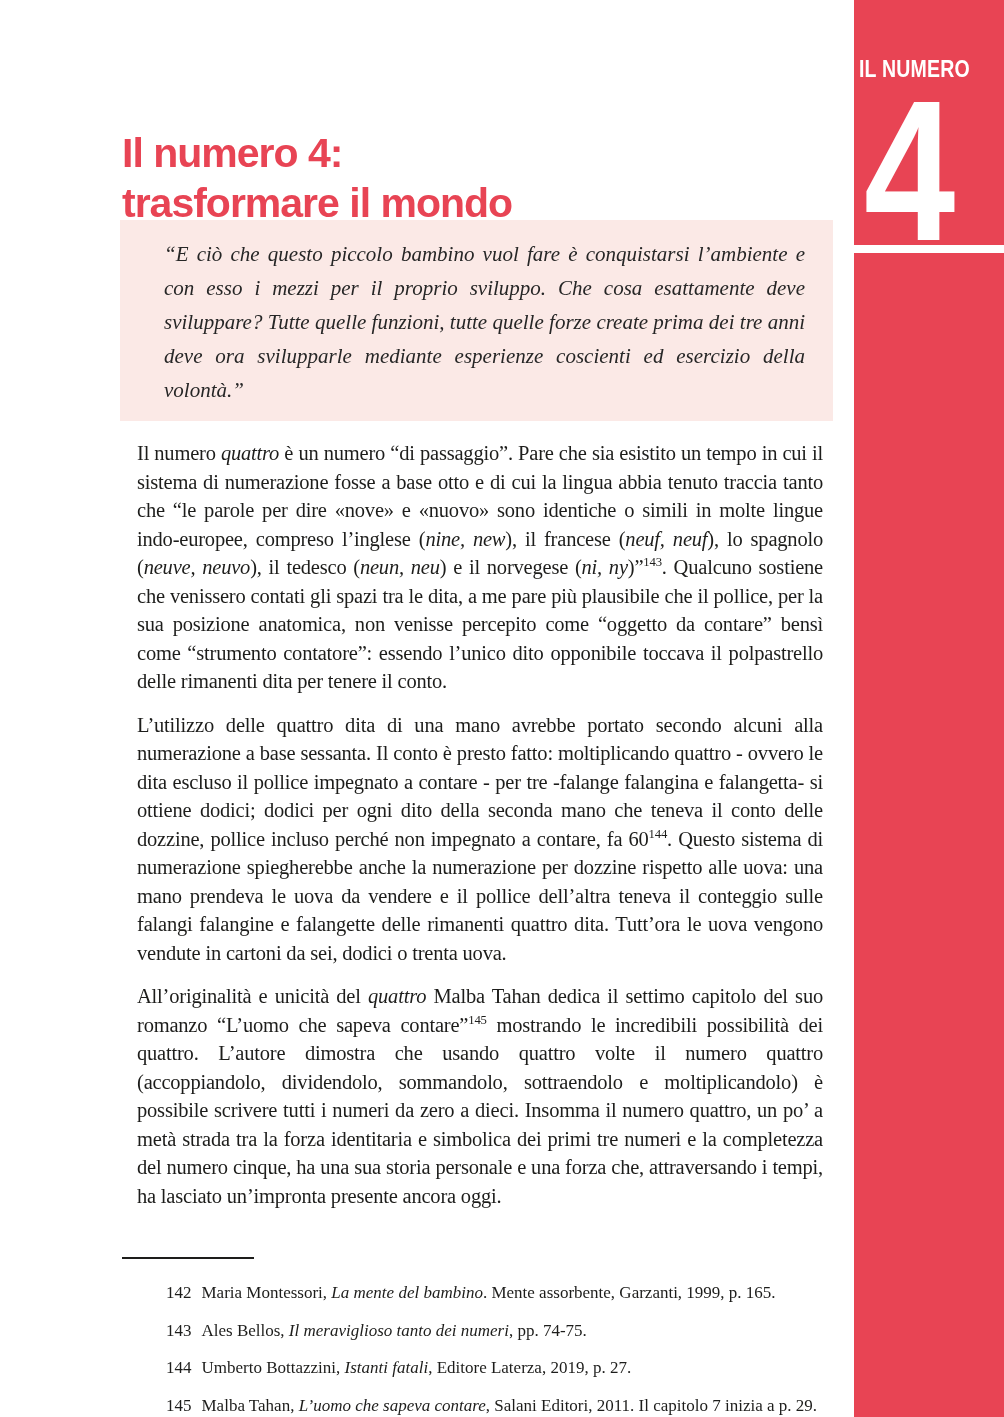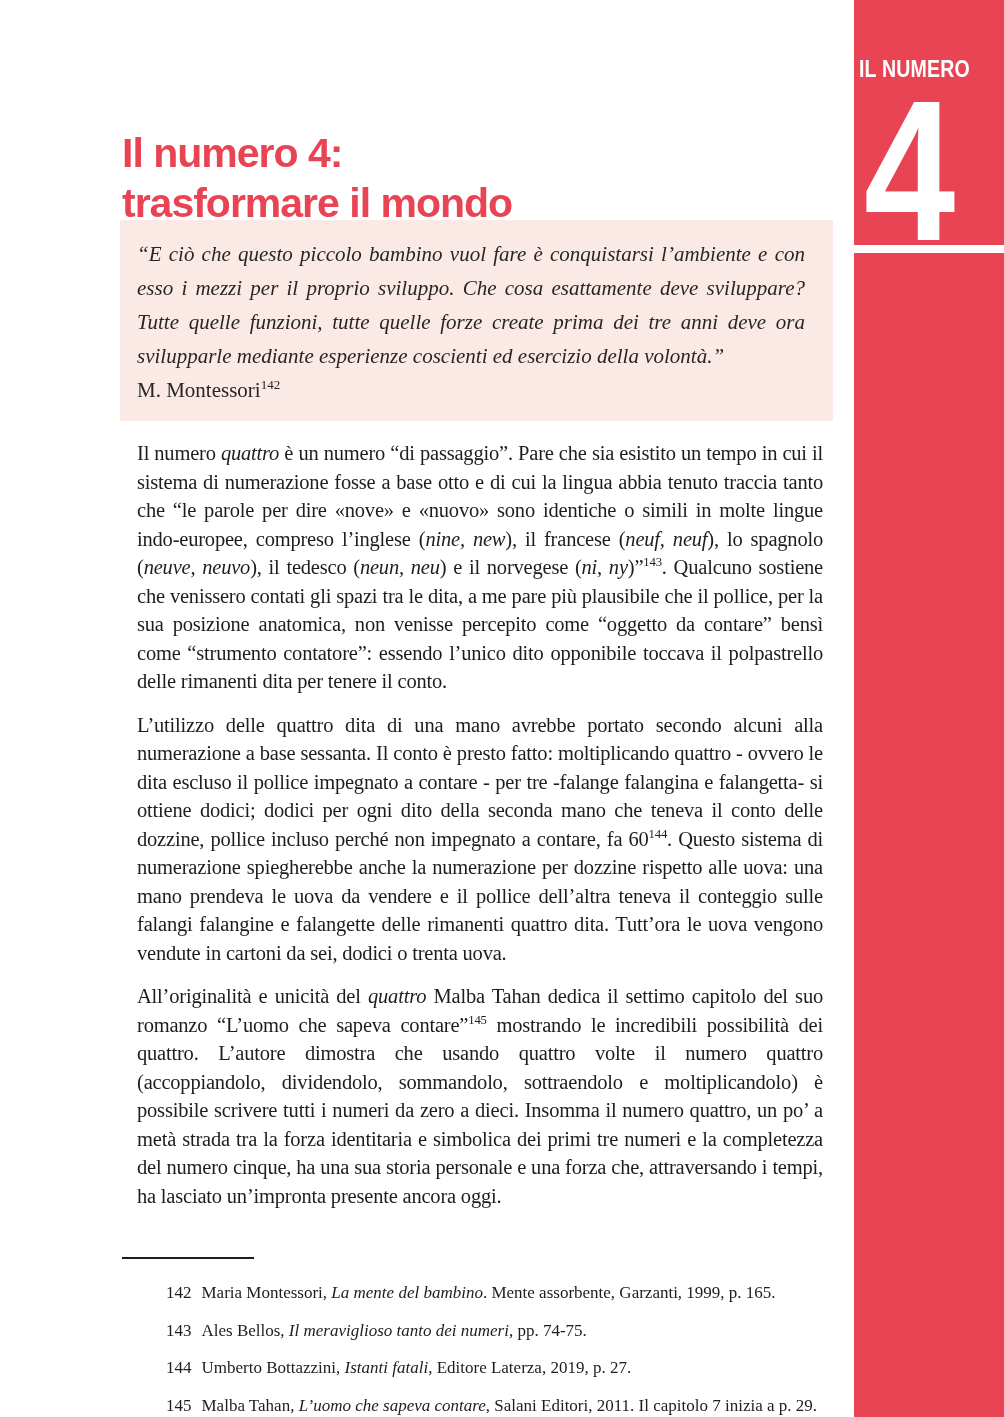--- a/index.html
+++ b/index.html
@@ -31,21 +31,21 @@
   
   .chapter-title{
     position:absolute;left:122px;top:100px;width:700px;
     font-family:"Liberation Sans",sans-serif;font-weight:700;
     font-size:41px;line-height:50px;letter-spacing:-1px;color:var(--accent);margin-top:28px;
   }
   
   .quote-box{
     position:absolute;left:120px;top:220px;width:713px;min-height:180px;
     box-sizing:border-box;background:var(--quote-bg);
-    padding:17px 28px 14px 17px;
+    padding:17px 28px 14px 44px;
   }
   .quote-text{
     font-style:italic;font-size:21px;line-height:34px;color:#262626;
     text-align:justify;
   }
   .quote-attribution{
     font-style:normal;font-size:21px;line-height:34px;color:#262626;
   }
   
   .body-text{
@@ -73,21 +73,20 @@
 
 <div class="page" style="--accent: #e84454; --quote-bg: #fbe9e6;">
 
   <div class="chapter-title">
     <div>Il numero 4:</div>
     <div>trasformare il mondo</div>
   </div>
 
   <div class="quote-box">
     <div class="quote-text"><span class="it">“E ciò che questo piccolo bambino vuol fare è conquistarsi l’ambiente e con esso i mezzi per il proprio sviluppo. Che cosa esattamente deve sviluppare? Tutte quelle funzioni, tutte quelle forze create prima dei tre anni deve ora svilupparle mediante esperienze coscienti ed esercizio della volontà.”</span></div>
-    <div class="quote-attribution"><span>M. Montessori</span><sup>142</sup></div>
   </div>
 
   <div class="body-text" id="body-text">
       <p><span>Il numero </span><span class="it">quattro</span><span> è un numero “di passaggio”. Pare che sia esistito un tempo in cui il sistema di numerazione fosse a base otto e di cui la lingua abbia tenuto traccia tanto che “le parole per dire «nove» e «nuovo» sono identiche o simili in molte lingue indo-europee, compreso l’inglese (</span><span class="it">nine, new</span><span>), il francese (</span><span class="it">neuf, neuf</span><span>), lo spagnolo (</span><span class="it">neuve, neuvo</span><span>), il tedesco (</span><span class="it">neun, neu</span><span>) e il norvegese (</span><span class="it">ni, ny</span><span>)”</span><sup>143</sup><span>. Qualcuno sostiene che venissero contati gli spazi tra le dita, a me pare più plausibile che il pollice, per la sua posizione anatomica, non venisse percepito come “oggetto da contare” bensì come “strumento contatore”: essendo l’unico dito opponibile toccava il polpastrello delle rimanenti dita per tenere il conto.</span></p>
       <p><span>L’utilizzo delle quattro dita di una mano avrebbe portato secondo alcuni alla numerazione a base sessanta. Il conto è presto fatto: moltiplicando quattro - ovvero le dita escluso il pollice impegnato a contare - per tre -falange falangina e falangetta- si ottiene dodici; dodici per ogni dito della seconda mano che teneva il conto delle dozzine, pollice incluso perché non impegnato a contare, fa 60</span><sup>144</sup><span>. Questo sistema di numerazione spiegherebbe anche la numerazione per dozzine rispetto alle uova: una mano prendeva le uova da vendere e il pollice dell’altra teneva il conteggio sulle falangi falangine e falangette delle rimanenti quattro dita. Tutt’ora le uova vengono vendute in cartoni da sei, dodici o trenta uova.</span></p>
       <p><span>All’originalità e unicità del </span><span class="it">quattro</span><span> Malba Tahan dedica il settimo capitolo del suo romanzo “L’uomo che sapeva contare”</span><sup>145</sup><span> mostrando le incredibili possibilità dei quattro. L’autore dimostra che usando quattro volte il numero quattro (accoppiandolo, dividendolo, sommandolo, sottraendolo e moltiplicandolo) è possibile scrivere tutti i numeri da zero a dieci. Insomma il numero quattro, un po’ a metà strada tra la forza identitaria e simbolica dei primi tre numeri e la completezza del numero cinque, ha una sua storia personale e una forza che, attraversando i tempi, ha lasciato un’impronta presente ancora oggi.</span></p>
     </div>
 
   <div class="footnote-separator"></div>
   <div class="footnotes" id="footnotes">

